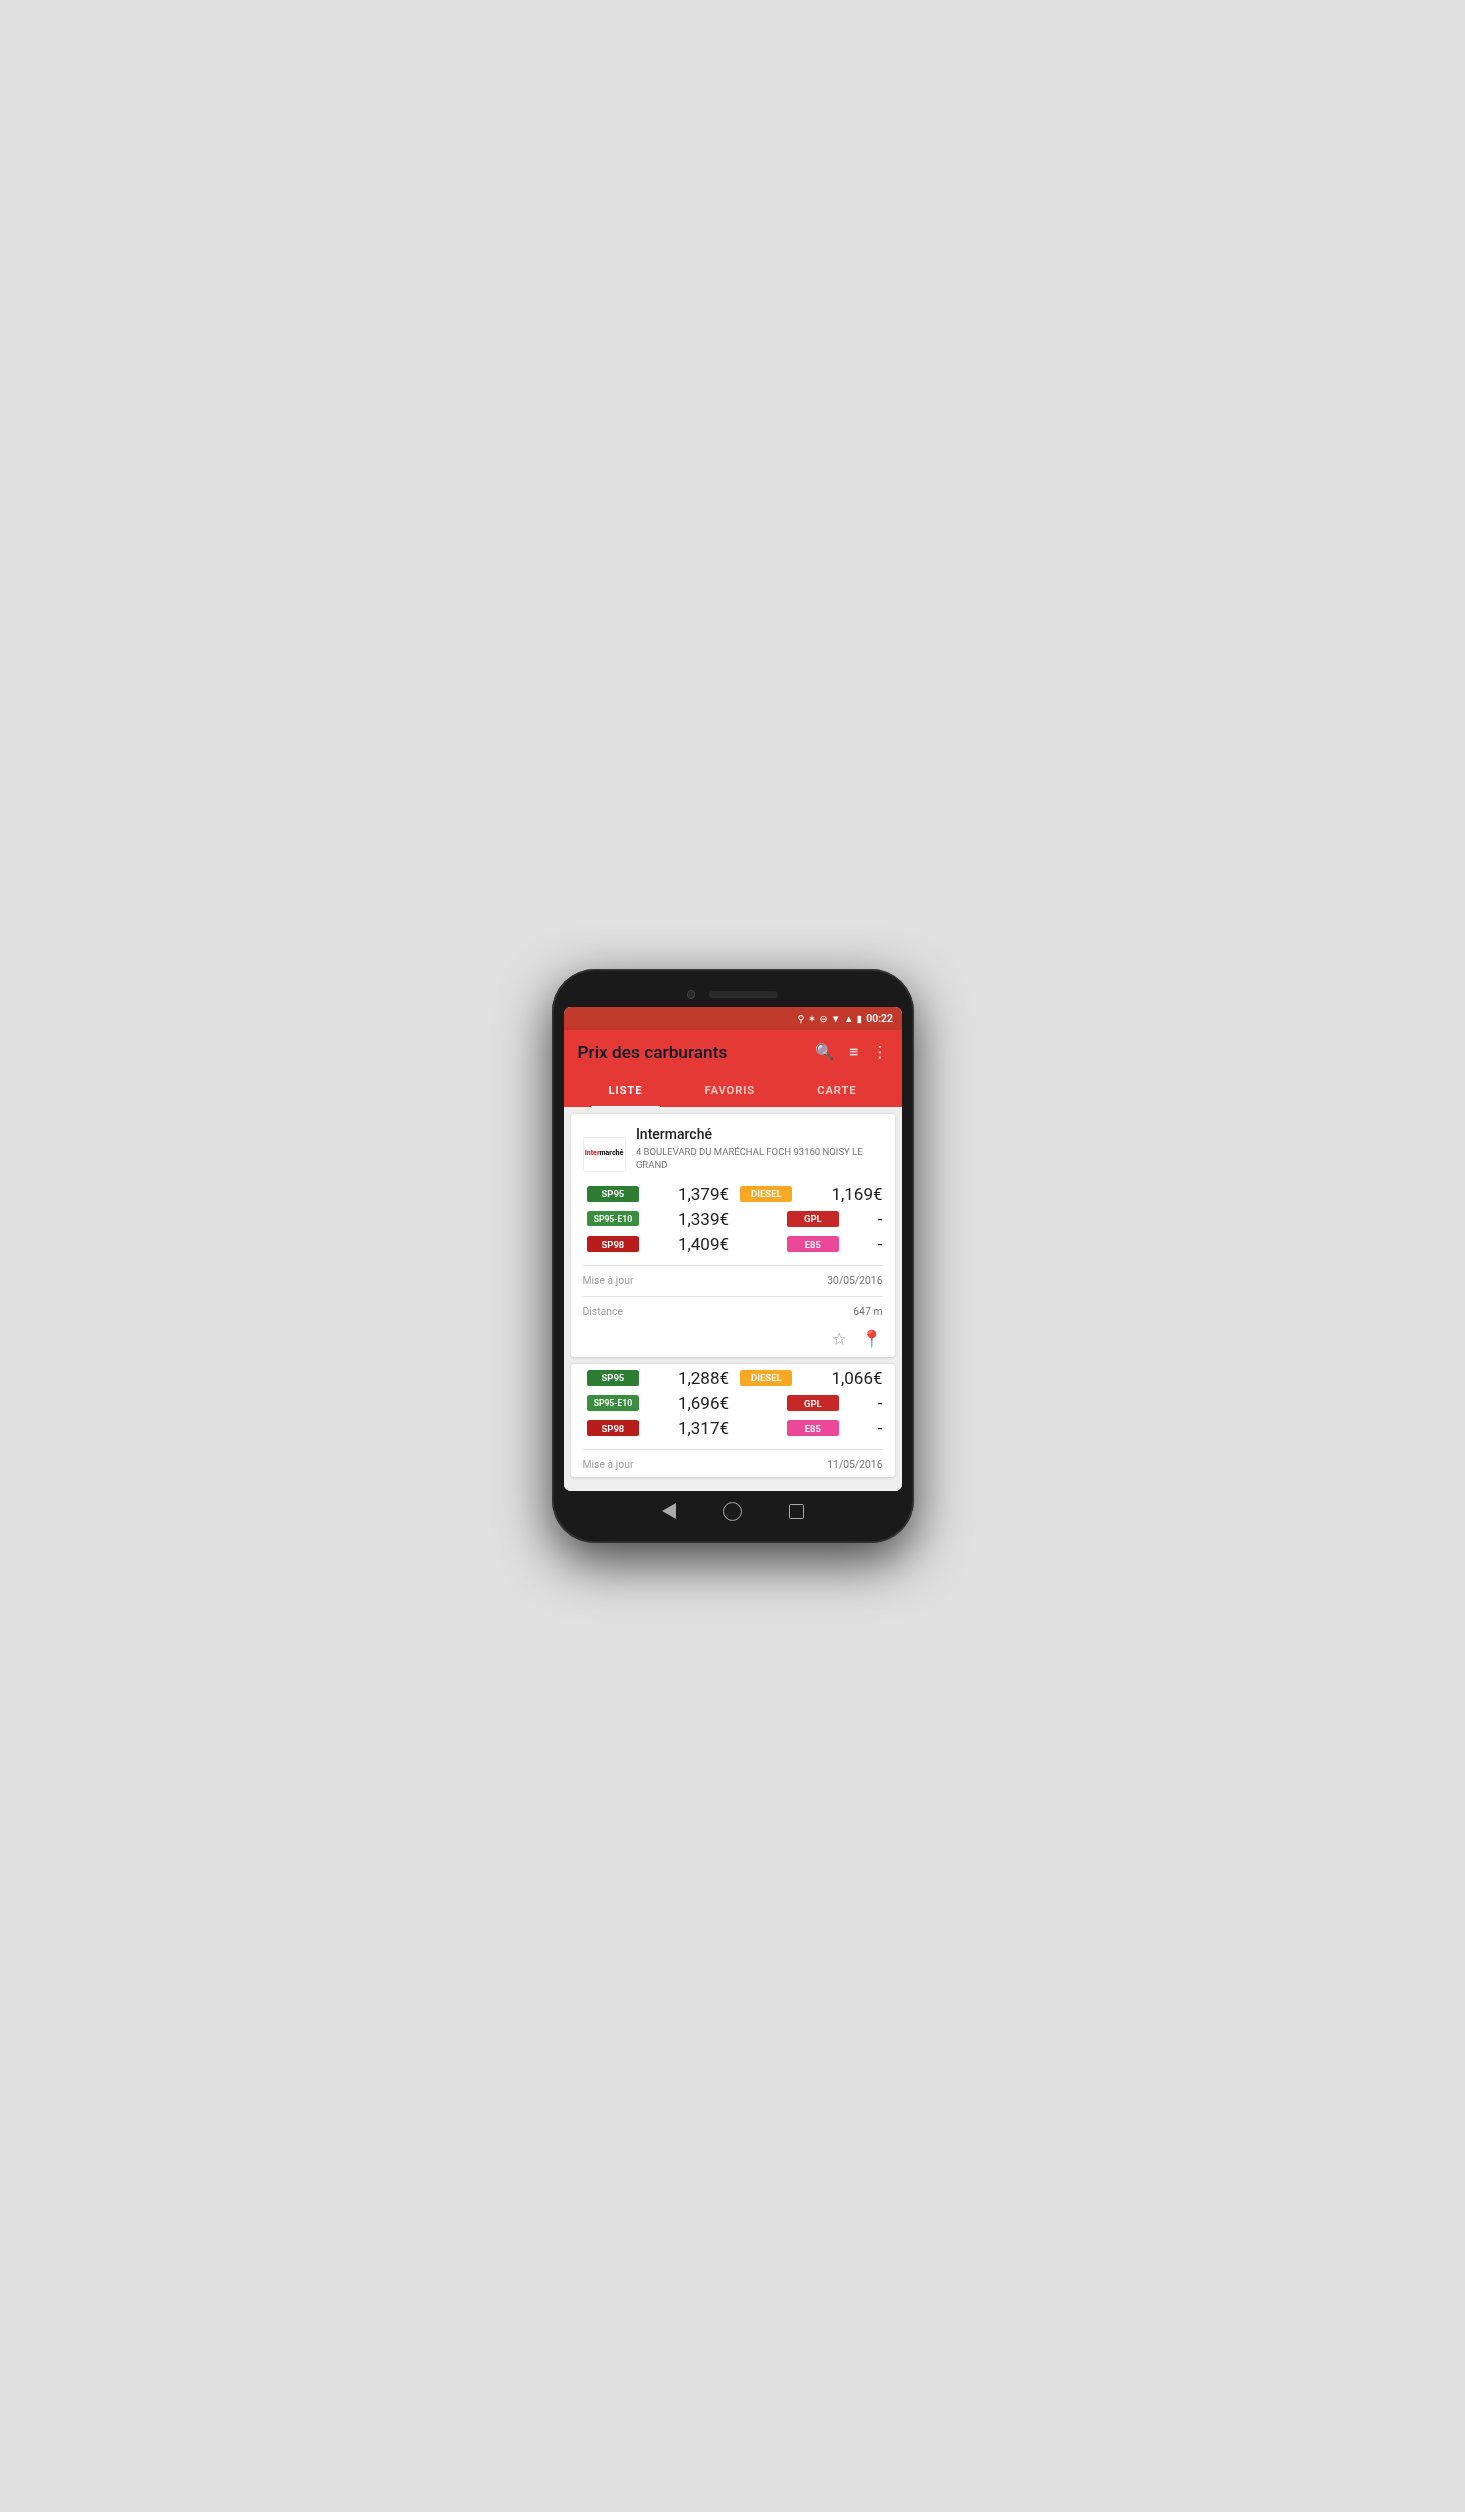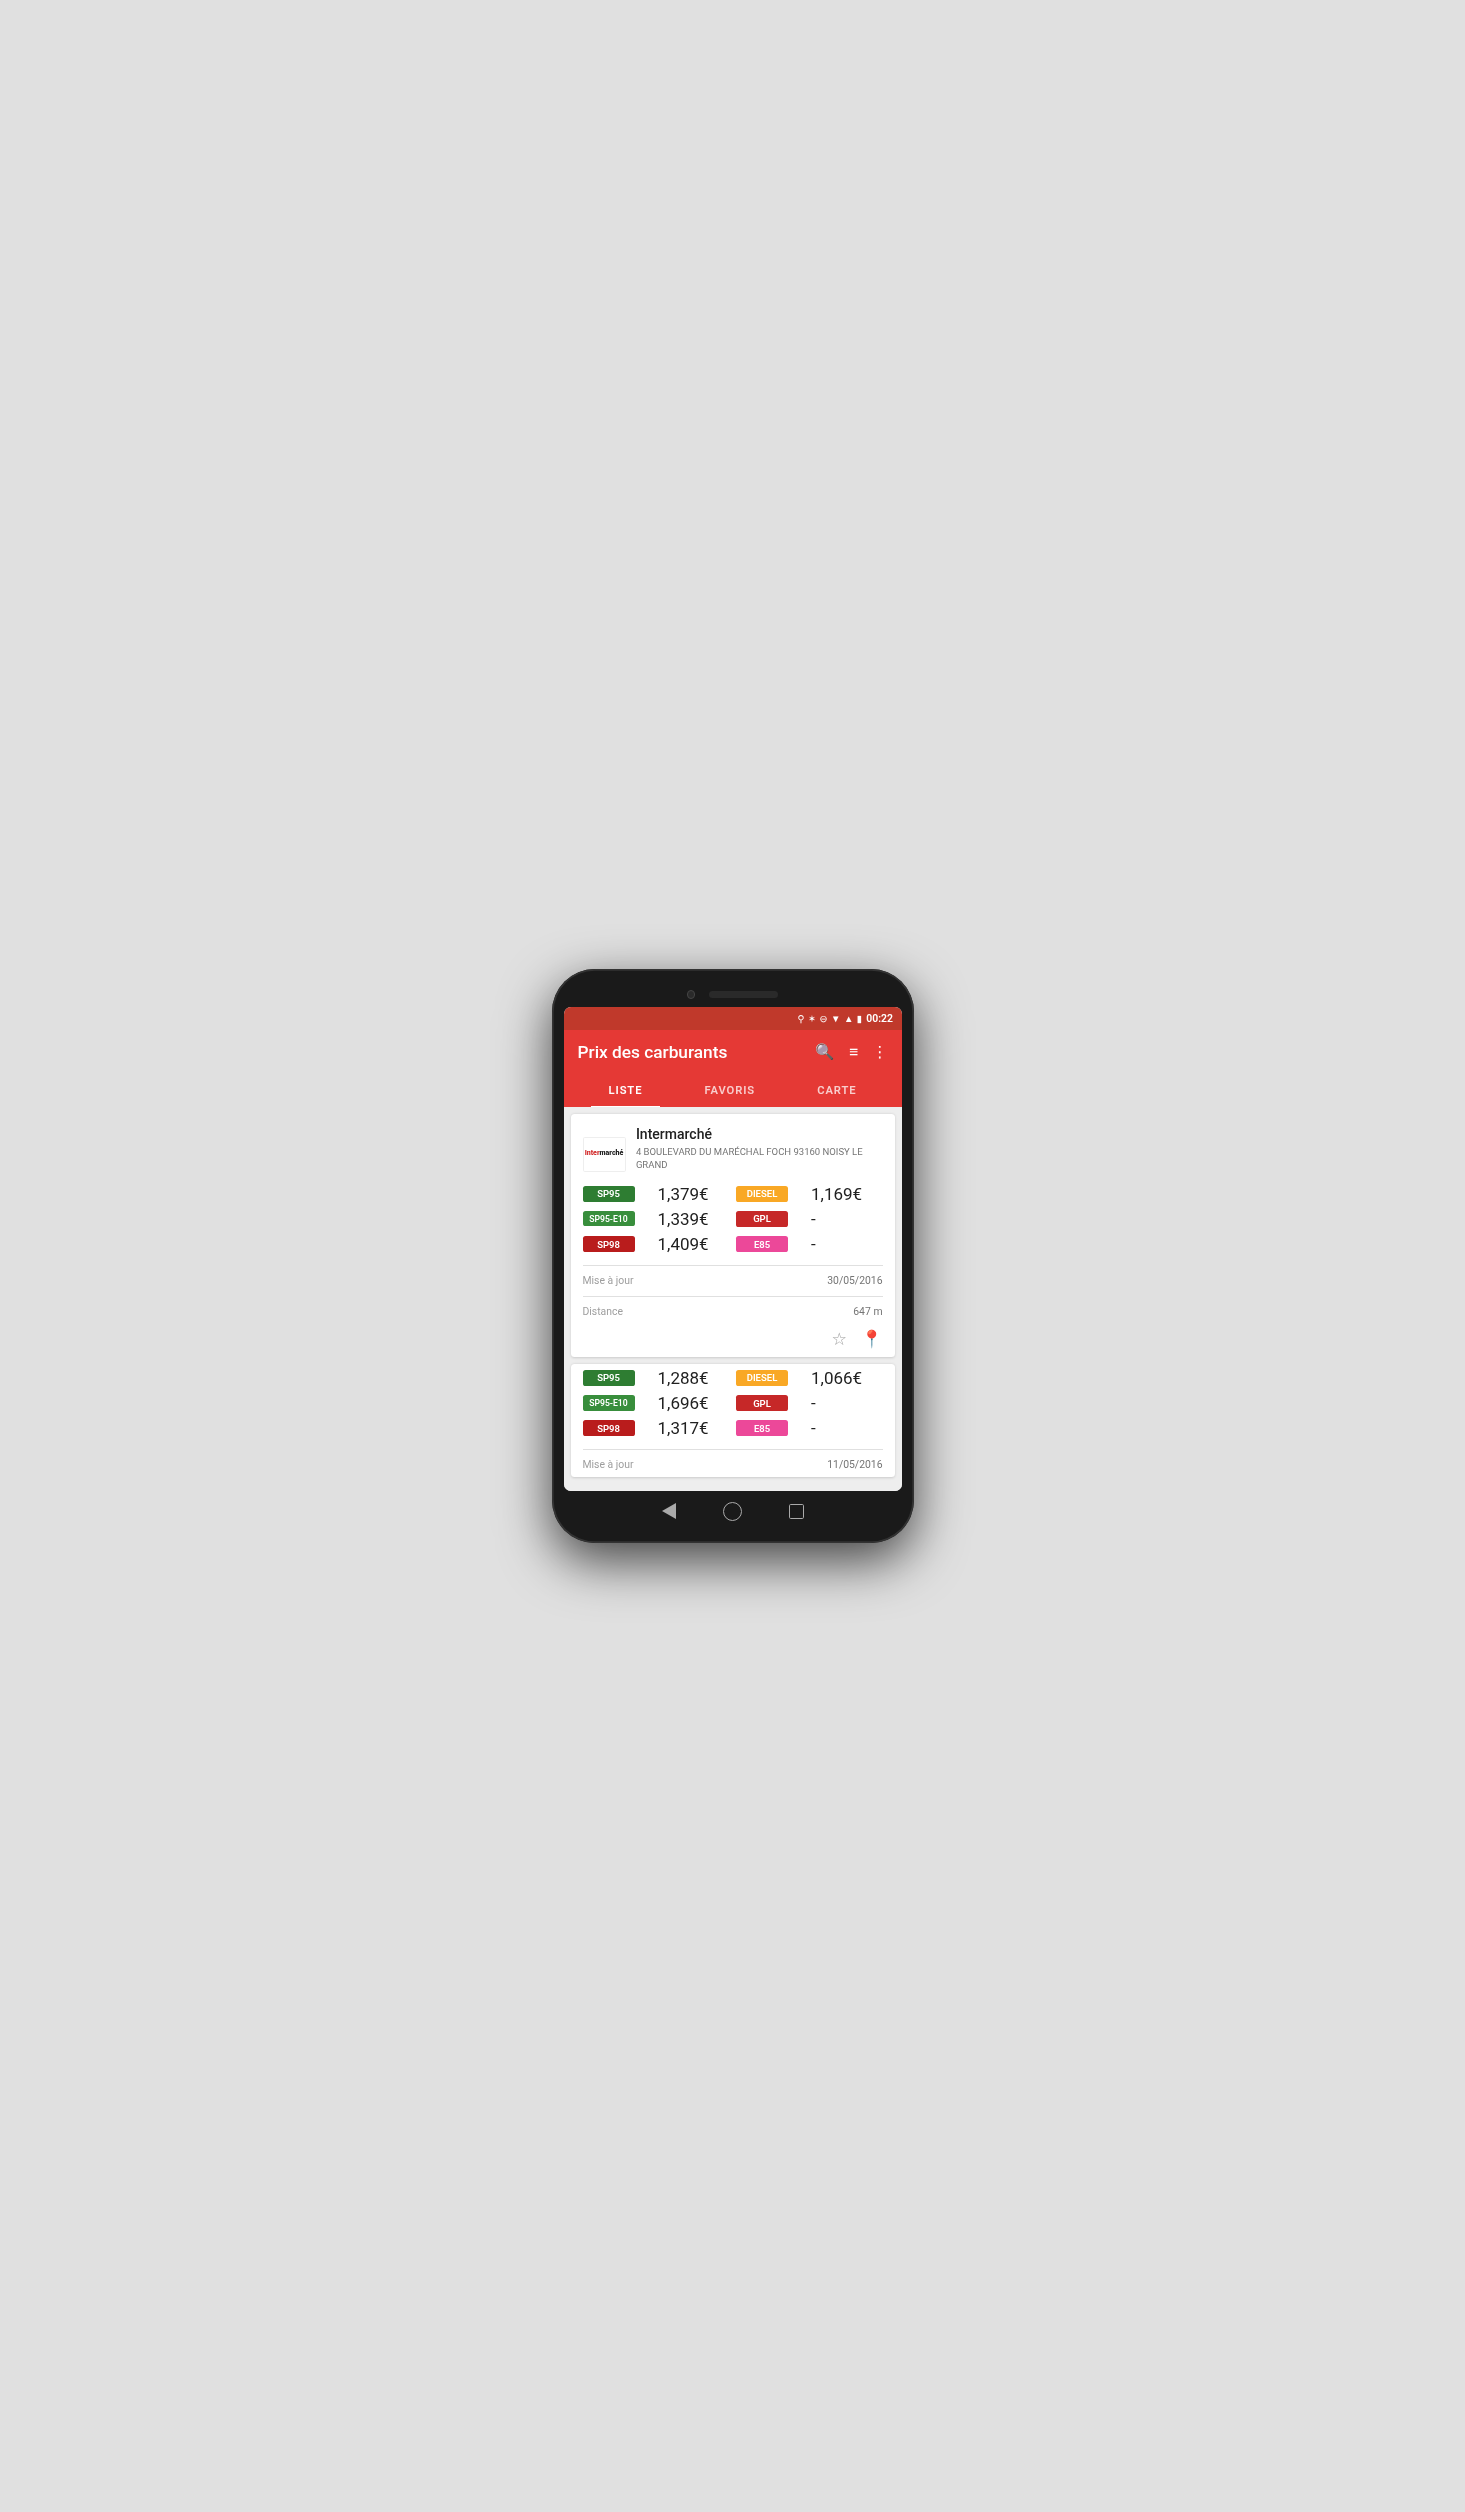--- a/index.html
+++ b/index.html
@@ -84,21 +84,21 @@
     }
 
     .app-bar-top {
       display: flex;
       align-items: center;
       justify-content: space-between;
       padding-bottom: 12px;
     }
 
     .app-title {
-      color: #ffffff;
+      color: #0f172a;
       font-size: 17.3px;
       font-weight: 500;
     }
 
     .app-bar-actions {
       display: flex;
       gap: 14px;
       align-items: center;
     }
 
@@ -193,21 +193,22 @@
     .fuel-grid {
       padding: 3.5px 12px 7px;
       display: grid;
       grid-template-columns: 1fr 1fr;
       gap: 5.2px 7px;
     }
 
     .fuel-item {
       display: flex;
       align-items: center;
-      gap: 0;
+      gap: 16px;
+      justify-content: flex-end;
     }
 
     .fuel-badge {
       padding: 2.6px 6px;
       border-radius: 2.6px;
       font-size: 9.5px;
       font-weight: 600;
       color: white;
       min-width: 52px;
       text-align: center;

